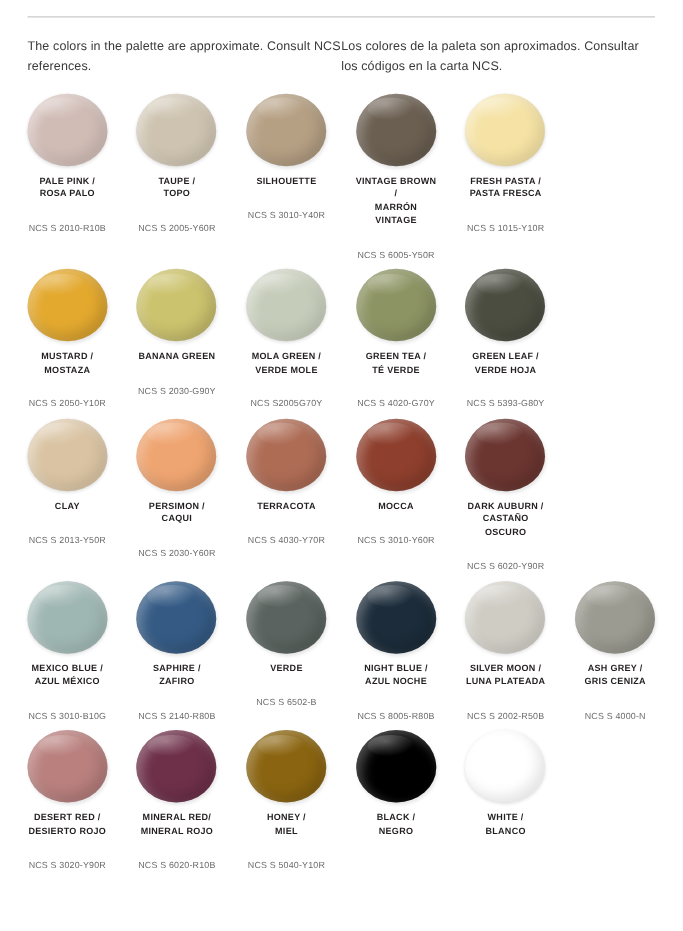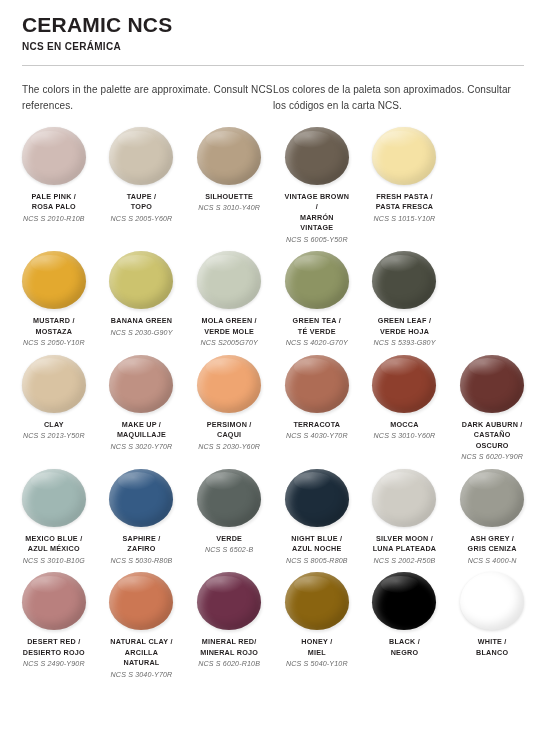--- a/index.html
+++ b/index.html
@@ -107,33 +107,28 @@
     line-height: 1.45;
     letter-spacing: 0.25px;
     color: #231f20;
     white-space: pre-line;
   }
   .code {
     font-size: 7.1px;
     line-height: 1.5;
     letter-spacing: 0.15px;
     color: #6a6a6a;
-    margin-top: 1px;
-    font-style: italic;
+    margin-top: 17px;
   }
 </style>
 </head>
 <body>
 
 <div class="page">
 
-  <div class="header">
-    <div class="title">CERAMIC NCS</div>
-    <div class="subtitle">NCS EN CERÁMICA</div>
-  </div>
 
   <div class="rule"></div>
 
   <div class="notes">
     <div class="note-col">
       <p>The colors in the palette are approximate. Consult NCS references.</p>
     </div>
     <div class="note-col">
       <p>Los colores de la paleta son aproximados. Consultar los códigos en la carta NCS.</p>
     </div>
@@ -225,28 +220,20 @@
       <div class="row">
         <div class="swatch-cell">
           <div class="chip-wrap">
             <div class="chip light-chip" style="background: rgb(217, 195, 162);"></div>
           </div>
           <div class="names">CLAY</div>
           <div class="code">NCS S 2013-Y50R</div>
         </div>
         <div class="swatch-cell">
           <div class="chip-wrap">
-            <div class="chip" style="background: rgb(191, 145, 131);"></div>
-          </div>
-          <div class="names">MAKE UP /
-MAQUILLAJE</div>
-          <div class="code">NCS S 3020-Y70R</div>
-        </div>
-        <div class="swatch-cell">
-          <div class="chip-wrap">
             <div class="chip" style="background: rgb(239, 165, 113);"></div>
           </div>
           <div class="names">PERSIMON /
 CAQUI</div>
           <div class="code">NCS S 2030-Y60R</div>
         </div>
         <div class="swatch-cell">
           <div class="chip-wrap">
             <div class="chip" style="background: rgb(174, 108, 85);"></div>
           </div>
@@ -277,21 +264,21 @@
           <div class="names">MEXICO BLUE /
 AZUL MÉXICO</div>
           <div class="code">NCS S 3010-B10G</div>
         </div>
         <div class="swatch-cell">
           <div class="chip-wrap">
             <div class="chip" style="background: rgb(53, 91, 133);"></div>
           </div>
           <div class="names">SAPHIRE /
 ZAFIRO</div>
-          <div class="code">NCS S 5030-R80B</div>
+          <div class="code">NCS S 2140-R80B</div>
         </div>
         <div class="swatch-cell">
           <div class="chip-wrap">
             <div class="chip" style="background: rgb(90, 99, 95);"></div>
           </div>
           <div class="names">VERDE</div>
           <div class="code">NCS S 6502-B</div>
         </div>
         <div class="swatch-cell">
           <div class="chip-wrap">
@@ -318,29 +305,21 @@
           <div class="code">NCS S 4000-N</div>
         </div>
       </div>
       <div class="row">
         <div class="swatch-cell">
           <div class="chip-wrap">
             <div class="chip" style="background: rgb(185, 128, 126);"></div>
           </div>
           <div class="names">DESERT RED /
 DESIERTO ROJO</div>
-          <div class="code">NCS S 2490-Y90R</div>
-        </div>
-        <div class="swatch-cell">
-          <div class="chip-wrap">
-            <div class="chip" style="background: rgb(204, 119, 83);"></div>
-          </div>
-          <div class="names">NATURAL CLAY /
-ARCILLA NATURAL</div>
-          <div class="code">NCS S 3040-Y70R</div>
+          <div class="code">NCS S 3020-Y90R</div>
         </div>
         <div class="swatch-cell">
           <div class="chip-wrap">
             <div class="chip" style="background: rgb(110, 48, 73);"></div>
           </div>
           <div class="names">MINERAL  RED/
 MINERAL ROJO</div>
           <div class="code">NCS S 6020-R10B</div>
         </div>
         <div class="swatch-cell">

